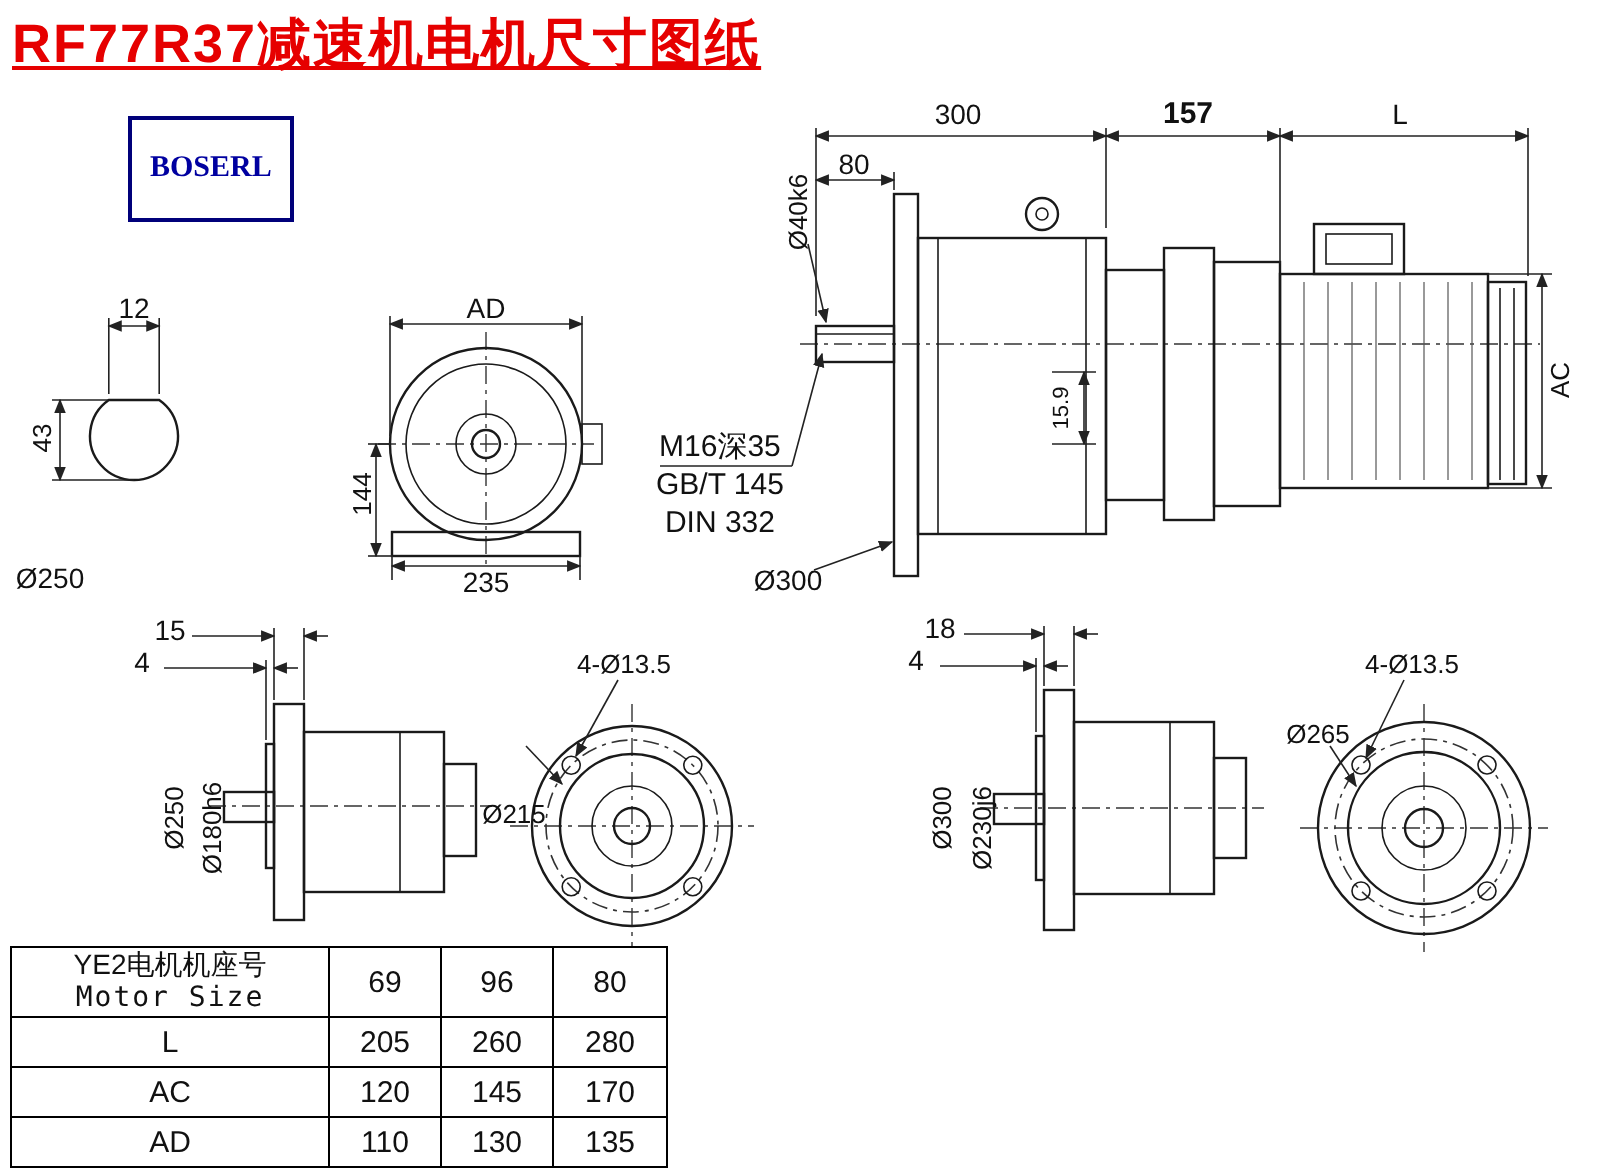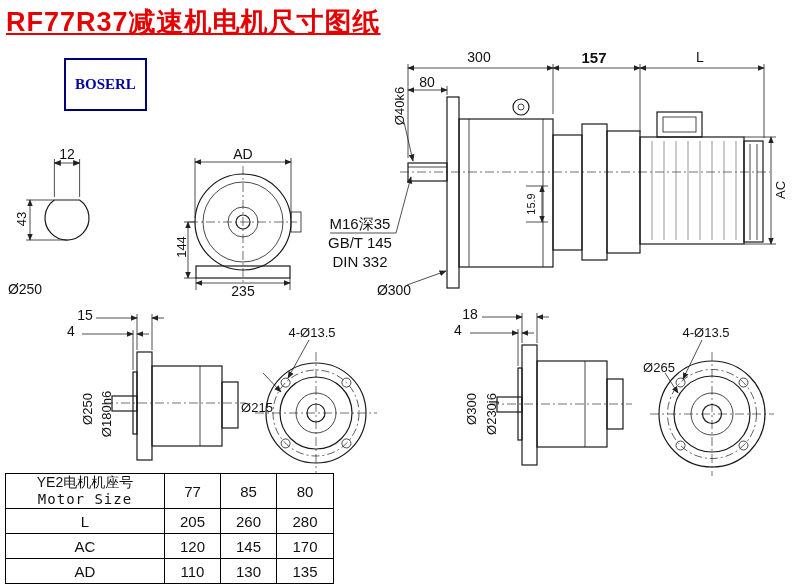--- a/index.html
+++ b/index.html
@@ -268,22 +268,22 @@
 <span class="lbl note" style="left:706px;top:332px;">4-Ø13.5</span>
 <span class="lbl note" style="left:659px;top:367px;">Ø265</span>
 
 <table class="spec">
   <tbody>
       <tr>
     <td class="c0 hdr">
       <div class="hdr-cn">YE2电机机座号</div>
       <div class="hdr-en">Motor Size</div>
     </td>
-    <td class="c1 hdr">77</td>
-    <td class="c2 hdr">85</td>
+    <td class="c1 hdr">69</td>
+    <td class="c2 hdr">96</td>
     <td class="c3 hdr">80</td>
   </tr>
   <tr>
     <td class="c0">L</td>
     <td class="c1">205</td>
     <td class="c2">260</td>
     <td class="c3">280</td>
   </tr>
   <tr>
     <td class="c0">AC</td>

